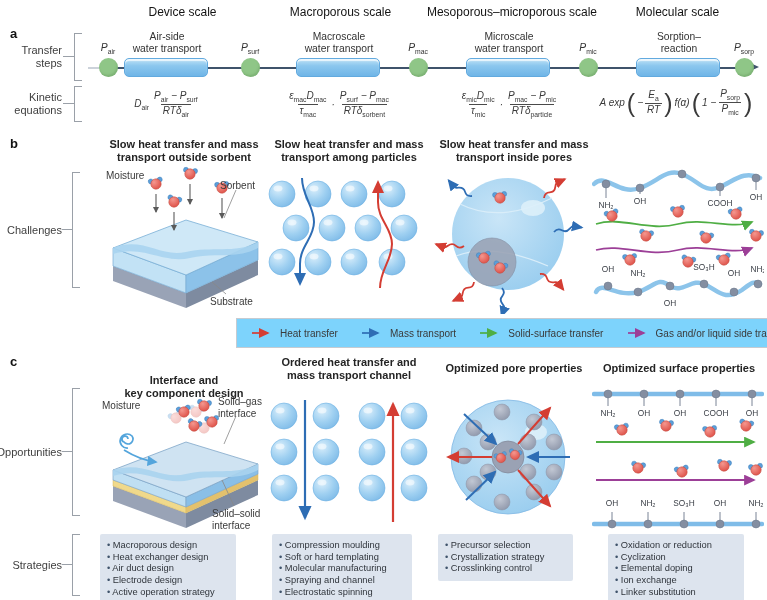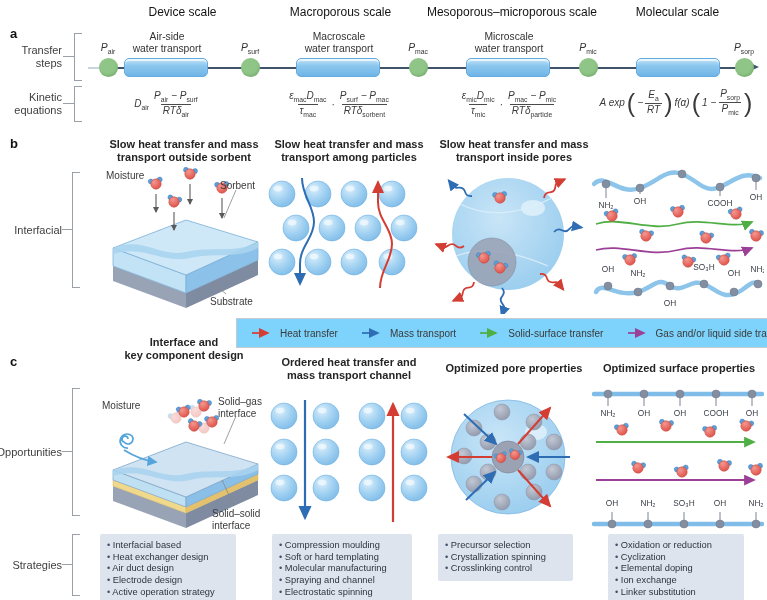--- a/index.html
+++ b/index.html
@@ -103,21 +103,21 @@
   </svg>
 
   <div class="abc" style="left:10px;top:26px">a</div>
   <div class="abc" style="left:10px;top:136px">b</div>
   <div class="abc" style="left:10px;top:354px">c</div>
 
   <div class="side" style="top:44px">Transfer
 steps</div>
   <div class="side" style="top:91px">Kinetic
 equations</div>
-  <div class="side" style="top:224px">Interfacial</div>
+  <div class="side" style="top:224px">Challenges</div>
   <div class="side" style="top:446px">Opportunities</div>
   <div class="side" style="top:559px">Strategies</div>
 
   <div class="bracket" style="left:74px;top:33px;height:48px"></div>
   <div class="bracket" style="left:74px;top:86px;height:36px"></div>
   <div class="bracket" style="left:72px;top:172px;height:116px"></div>
   <div class="bracket" style="left:72px;top:388px;height:128px"></div>
   <div class="bracket" style="left:72px;top:534px;height:62px"></div>
   <div class="sdash" style="left:63px;top:56px;width:11px"></div>
   <div class="sdash" style="left:63px;top:103px;width:11px"></div>
@@ -129,20 +129,22 @@
   <div class="colhead" style="left:417px;top:5px;width:190px">Mesoporous–microporous scale</div>
   <div class="colhead" style="left:258px;top:5px;width:165px">Macroporous scale</div>
   <div class="colhead" style="left:595px;top:5px;width:165px">Molecular scale</div>
 
   <div class="steplbl" style="left:107px;top:31px;width:120px">Air-side
 water transport</div>
   <div class="steplbl" style="left:279px;top:31px;width:120px">Macroscale
 water transport</div>
   <div class="steplbl" style="left:449px;top:31px;width:120px">Microscale
 water transport</div>
+  <div class="steplbl" style="left:619px;top:31px;width:120px">Sorption–
+reaction</div>
 
   <div class="pl" style="left:86px;top:42px;width:44px">P<sub>air</sub></div>
   <div class="pl" style="left:228px;top:42px;width:44px">P<sub>surf</sub></div>
   <div class="pl" style="left:396px;top:42px;width:44px">P<sub>mac</sub></div>
   <div class="pl" style="left:566px;top:42px;width:44px">P<sub>mic</sub></div>
   <div class="pl" style="left:722px;top:42px;width:44px">P<sub>sorp</sub></div>
 
   <div class="tline-gray" style="left:88px;top:67px;width:22px"></div>
   <div class="tline" style="left:104px;top:67px;width:645px"></div>
   <div class="thead" style="left:748px;top:62px"></div>
@@ -363,21 +365,21 @@
       <span>Solid-surface transfer</span>
     </div>
     <div class="litem">
       <svg width="24" height="10">
           <line x1="1" y1="5" x2="17" y2="5" stroke-width="1.7" marker-end="url(#mP)" stroke="#9c3f97"></line>
         </svg>
       <span>Gas and/or liquid side transfer</span>
     </div>
   </div>
 
-  <div class="ptitle" style="left:98px;top:336px;width:172px">Interface and
+  <div class="ptitle" style="left:98px;top:374px;width:172px">Interface and
 key component design</div>
   <div class="ptitle" style="left:428px;top:362px;width:172px">Optimized pore properties</div>
   <div class="ptitle" style="left:263px;top:356px;width:172px">Ordered heat transfer and
 mass transport channel</div>
   <div class="ptitle" style="left:594px;top:362px;width:170px">Optimized surface properties</div>
 
   <div class="panel" style="left:98px;top:384px;width:168px;height:152px">
     <svg width="168" height="152" viewBox="0 0 168 152">
       <g>
         <path d="M15,102 L88,129 L88,144 L15,117 Z" fill="#99a3b6"></path>
@@ -525,36 +527,36 @@
         <text x="20" y="122">OH</text>
         <text x="56" y="122">NH₂</text>
         <text x="92" y="122">SO₃H</text>
         <text x="128" y="122">OH</text>
         <text x="164" y="122">NH₂</text>
       </g>
     </svg>
   </div>
 
   <div class="sbox" style="left:100px;top:534px;width:136px">
-    <div class="li">Interfacial based</div>
+    <div class="li">Macroporous design</div>
     <div class="li">Heat exchanger design</div>
     <div class="li">Air duct design</div>
     <div class="li">Electrode design</div>
     <div class="li">Active operation strategy</div>
   </div>
   <div class="sbox" style="left:272px;top:534px;width:140px">
     <div class="li">Compression moulding</div>
     <div class="li">Soft or hard templating</div>
     <div class="li">Molecular manufacturing</div>
     <div class="li">Spraying and channel</div>
     <div class="li">Electrostatic spinning</div>
   </div>
   <div class="sbox" style="left:438px;top:534px;width:135px">
     <div class="li">Precursor selection</div>
-    <div class="li">Crystallization spinning</div>
+    <div class="li">Crystallization strategy</div>
     <div class="li">Crosslinking control</div>
   </div>
   <div class="sbox" style="left:608px;top:534px;width:136px">
     <div class="li">Oxidation or reduction</div>
     <div class="li">Cyclization</div>
     <div class="li">Elemental doping</div>
     <div class="li">Ion exchange</div>
     <div class="li">Linker substitution</div>
   </div>
 

